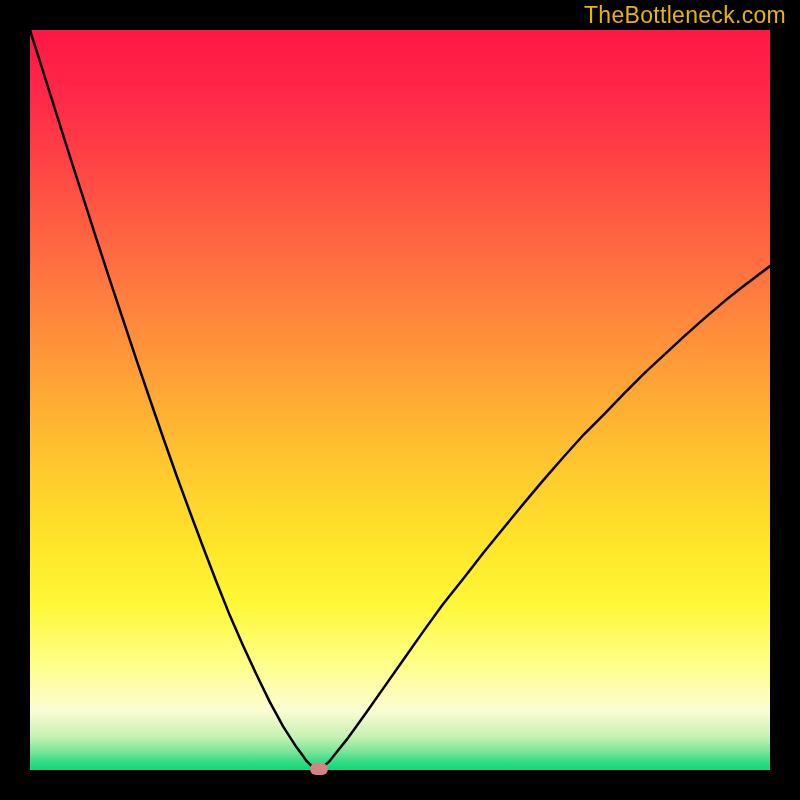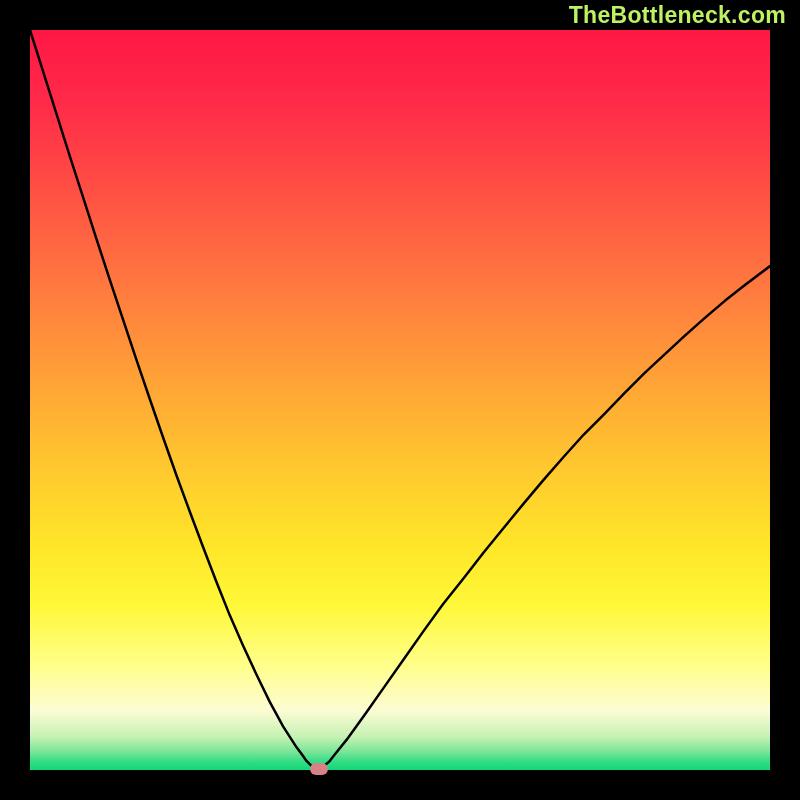--- a/index.html
+++ b/index.html
@@ -47,23 +47,23 @@
     height: 12px;
     background: #d98285;
     border-radius: 6px;
     z-index: 2;
     transform: translate(-50%, -50%);
   }
   .watermark {
     position: absolute;
     top: 2px;
     right: 14px;
-    color: #bef264;
+    color: #eab308;
     font-size: 23px;
-    font-weight: 700;
+    font-weight: 400;
     letter-spacing: 0.3px;
     z-index: 3;
     font-family: Arial, Helvetica, sans-serif;
   }
 </style>
 </head>
 <body>
 
 <div class="frame">
 

